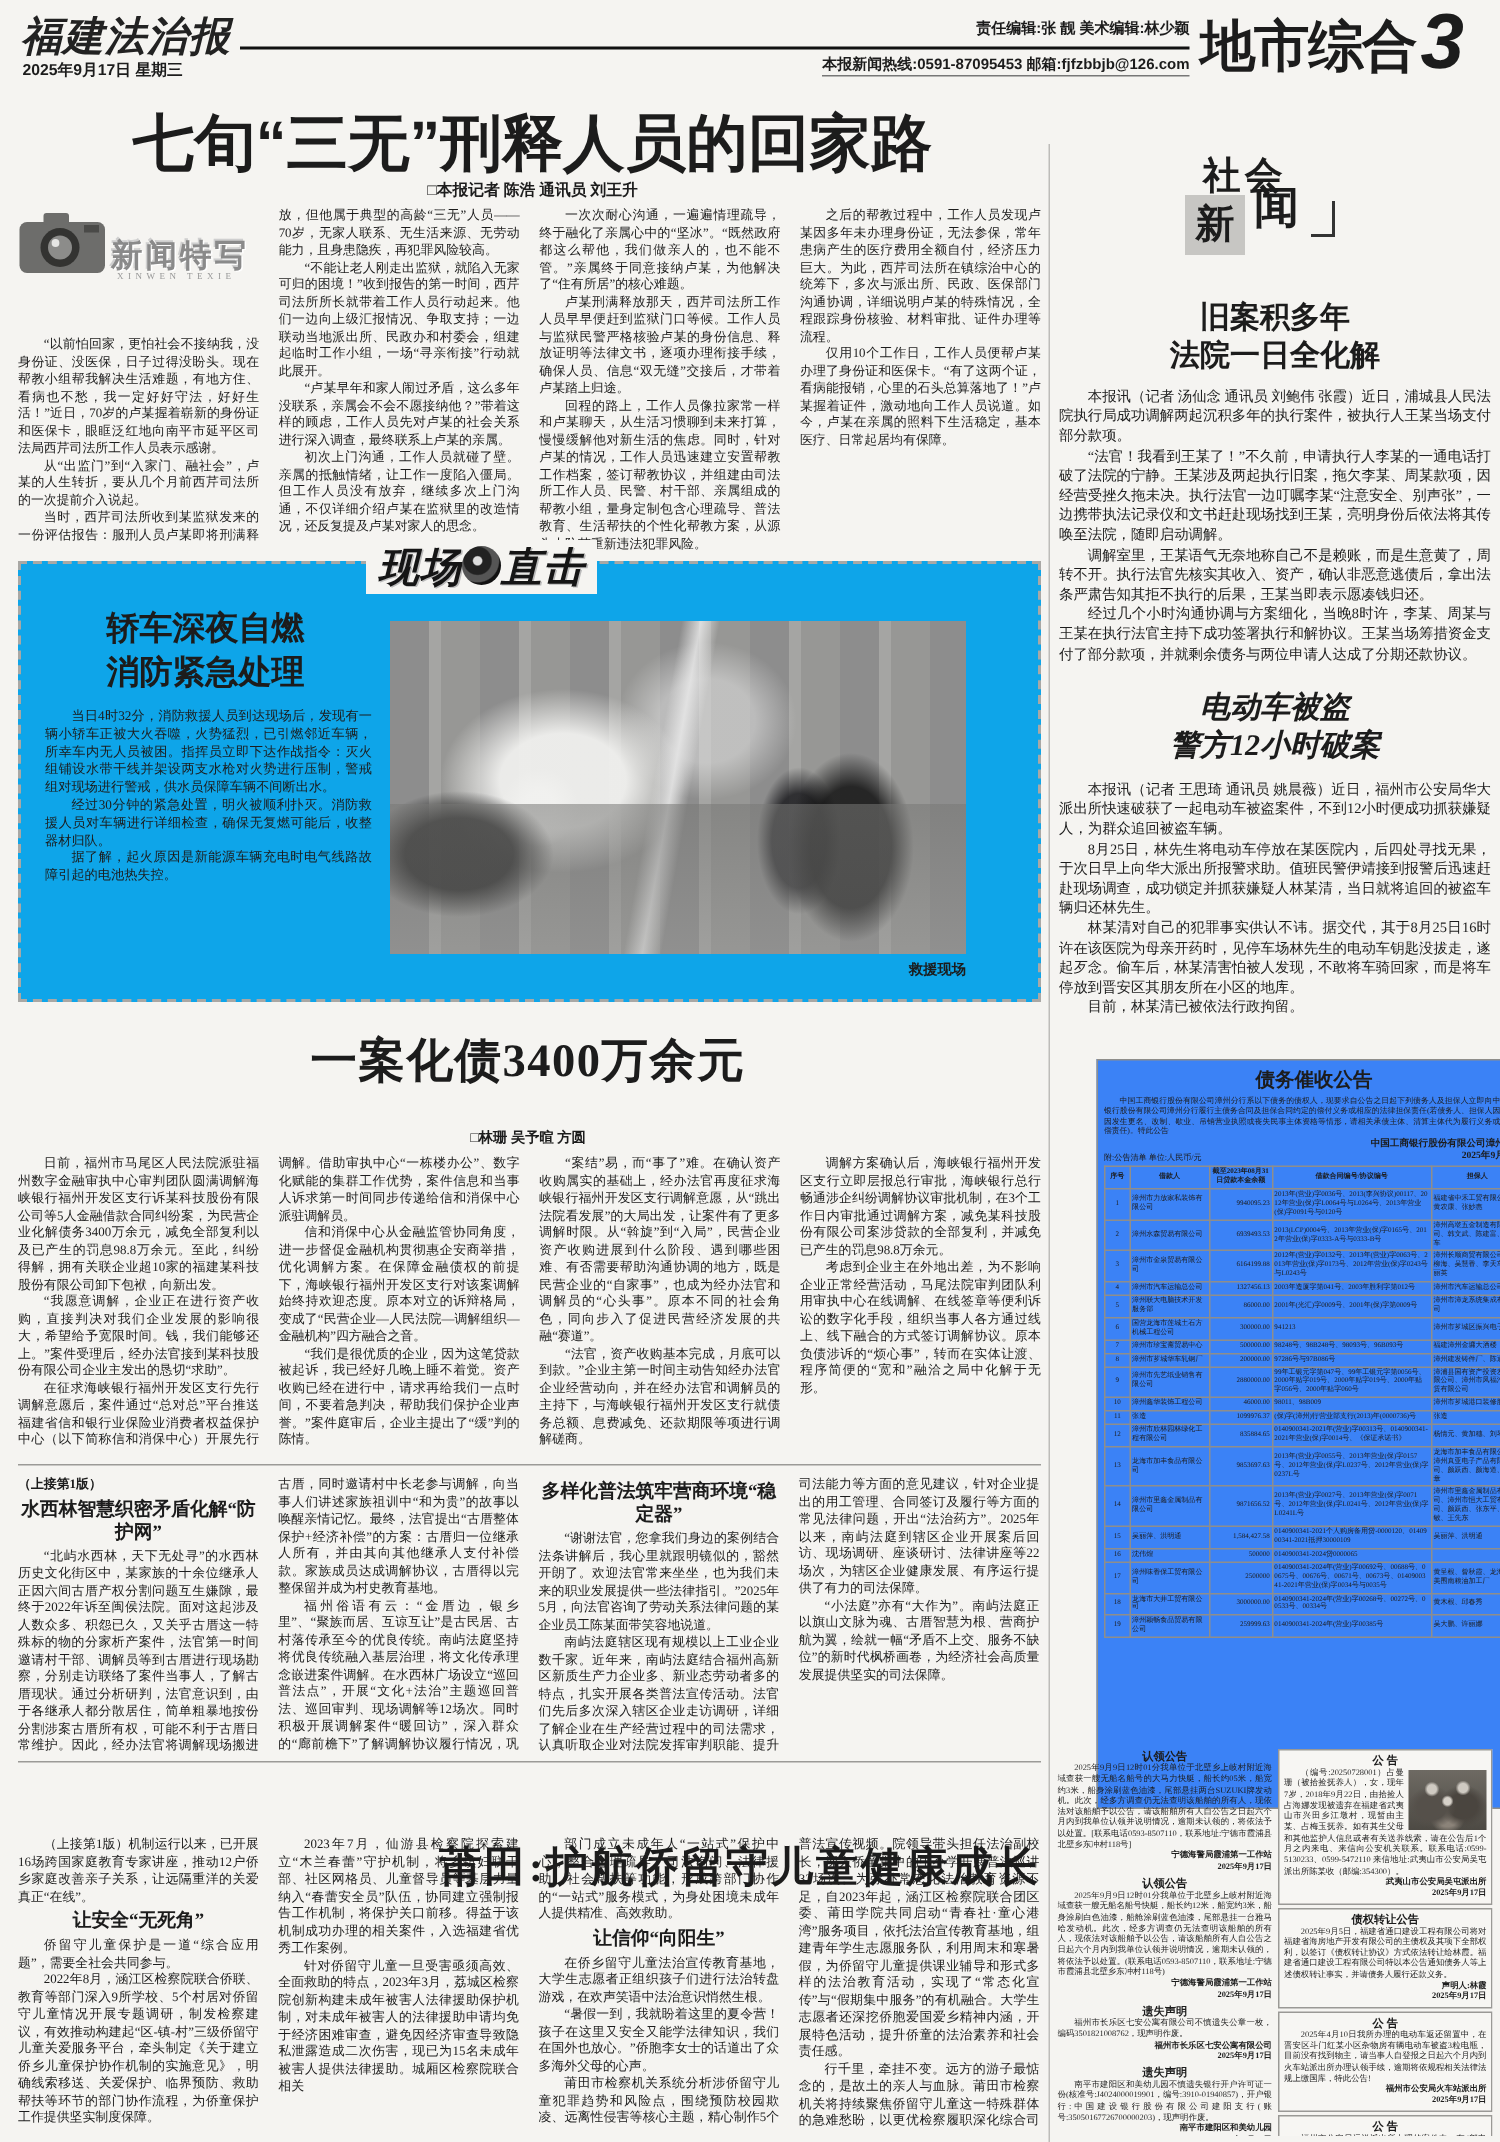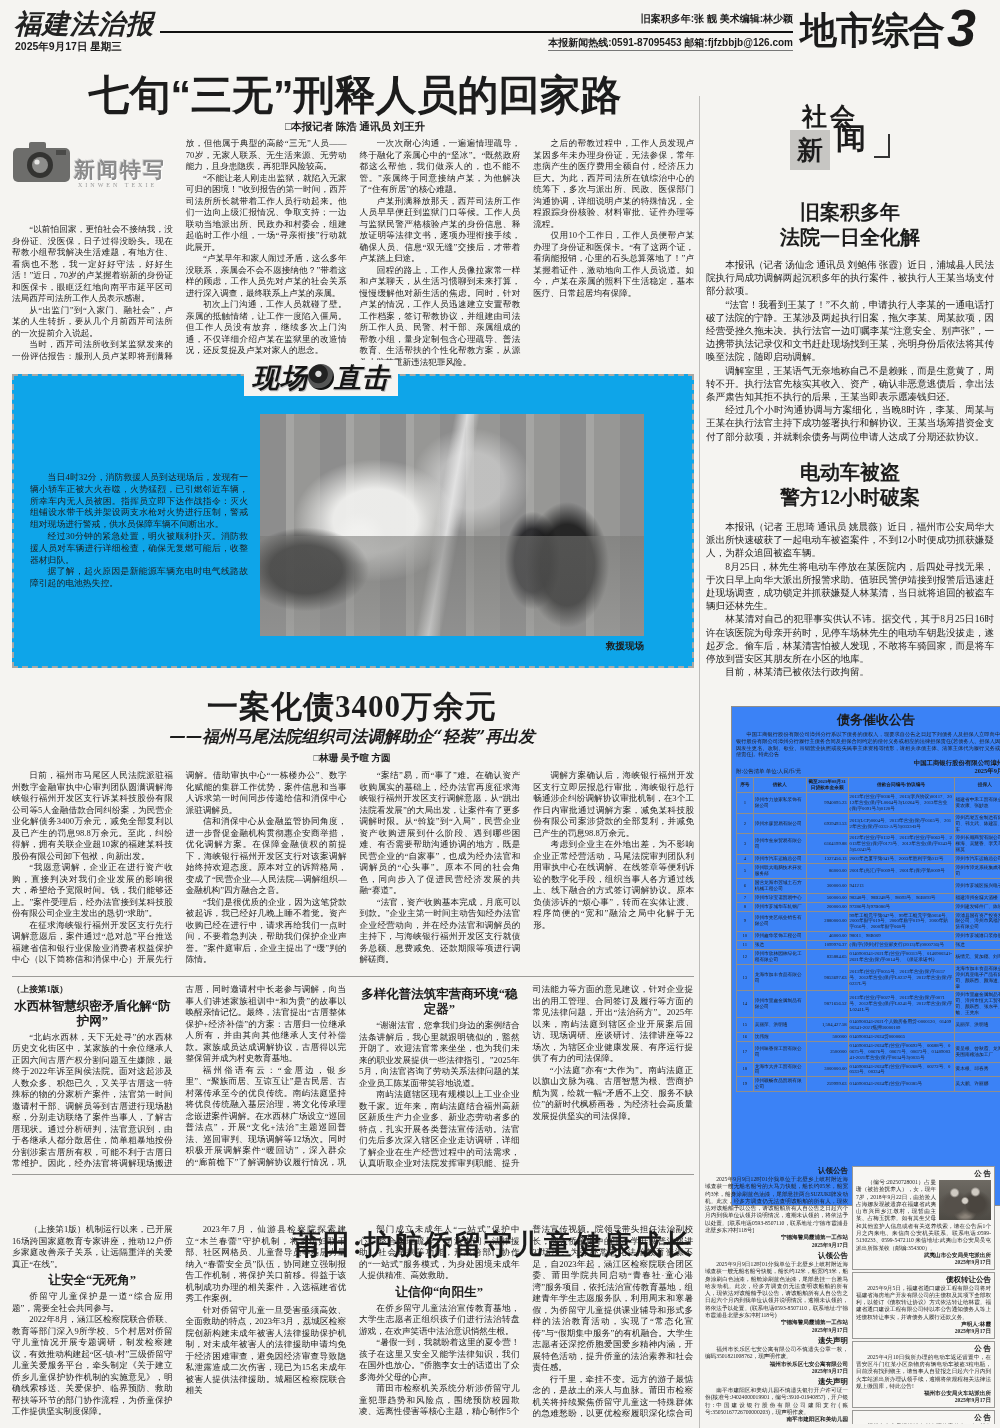--- a/index.html
+++ b/index.html
@@ -48,21 +48,21 @@
   .sl-right{position:absolute;left:130px;top:18px;font-size:30px;font-weight:900;
             font-family:"Liberation Sans",sans-serif;}
   .sl-bracket{position:absolute;left:168px;top:34px;width:14px;height:22px;
               border-right:2px solid #333;border-bottom:2px solid #333;}
   .soc-title{width:288px;text-align:center;font-weight:900;font-size:20px;line-height:25px;
              font-family:"Liberation Serif",serif;}
   .soc-body{width:288px;text-align:justify;overflow:hidden;}
   .soc-body p{margin:0;text-indent:2em;font-size:9.6px;line-height:13.2px;}
   .soc-a1-title{left:706px;top:200px;}
   .soc-a1-body{left:706px;top:258px;height:188px;}
-  .soc-a2-title{left:706px;top:460px;}
+  .soc-a2-title{left:706px;top:460px;font-style:italic;}
   .soc-a2-body{left:706px;top:520px;height:178px;}
   
   .scene-box{left:12px;top:374px;width:678px;height:290px;border:2px dashed #a9a8a5;background:#0ea5e9;}
   .scene-logo{position:absolute;left:230px;top:-16px;background:#f5f4f1;padding:0 8px;
               font-size:27px;font-weight:900;font-style:italic;color:#151515;letter-spacing:1px;
               font-family:"Liberation Sans",sans-serif;text-shadow:1px 1px 0 #bbb;}
   .scene-lens{display:inline-block;width:26px;height:26px;border-radius:50%;vertical-align:-3px;
               background:radial-gradient(circle at 40% 38%, #ddd 0 12%, #222 16% 40%, #555 44% 62%, #111 66%);}
   .scene-title{position:absolute;left:14px;top:28px;width:218px;text-align:center;
                font-size:22px;line-height:29px;font-weight:900;font-family:"Liberation Serif",serif;}
@@ -113,42 +113,42 @@
   table.debt th,table.debt td{border:0.5px solid #8f8e8b;font-size:4.7px;line-height:5.9px;
         padding:1px;vertical-align:middle;word-break:break-all;}
   table.debt th{font-weight:bold;text-align:center;}
   table.debt td:nth-child(1){text-align:center;}
   table.debt td:nth-child(3){text-align:right;}
   
   .notices{left:705px;top:1166px;width:290px;height:258px;display:flex;gap:4px;overflow:hidden;}
   .ncol{width:143px;display:flex;flex-direction:column;gap:2px;}
   .notice{font-size:5.6px;line-height:7.3px;text-align:justify;}
   .notice.boxed{border:1px solid #9a9996;padding:2px 3px;background:#f7f6f3;}
-  .notice h5{margin:0 0 1px 0;text-align:right;font-size:7.5px;line-height:9px;}
+  .notice h5{margin:0 0 1px 0;text-align:center;font-size:7.5px;line-height:9px;}
   .notice p{margin:0;text-indent:2em;}
   .notice .sig{text-align:right;text-indent:0;font-weight:bold;}
   .family-photo{float:right;width:52px;height:40px;margin:1px 0 2px 3px;
      background:
        radial-gradient(circle 5px at 30% 32%, #cfcac2 0 60%, transparent 100%),
        radial-gradient(circle 5px at 70% 30%, #cfcac2 0 60%, transparent 100%),
        radial-gradient(circle 4px at 50% 52%, #d6d1c9 0 60%, transparent 100%),
        radial-gradient(ellipse 16px 14px at 30% 62%, #55504a 0 60%, transparent 100%),
        radial-gradient(ellipse 16px 14px at 70% 60%, #4a453f 0 60%, transparent 100%),
        radial-gradient(ellipse 12px 11px at 50% 78%, #8b8379 0 60%, transparent 100%),
        linear-gradient(#6e6a63, #4d4a44);}
 </style>
 </head>
 <body>
 
 <div class="page">
 
   <div class="abs paper-name">福建法治报</div>
   <div class="abs paper-date">2025年9月17日 星期三</div>
   <div class="abs mast-rule1"></div>
-  <div class="abs mast-editors">旧案积多年:张 靓 美术编辑:林少颖</div>
+  <div class="abs mast-editors">责任编辑:张 靓 美术编辑:林少颖</div>
   <div class="abs mast-rule2"></div>
   <div class="abs mast-hotline">本报新闻热线:0591-87095453 邮箱:fjfzbbjb@126.com</div>
   <div class="abs section-name">地市综合</div>
   <div class="abs page-num">3</div>
 
   <div class="abs lead-headline">七旬“三无”刑释人员的回家路</div>
   <div class="abs lead-byline">□本报记者 陈浩 通讯员 刘王升</div>
   <div class="abs cols c4 lead-body">
     <div class="feature-logo">
       <svg width="60" height="46" viewBox="0 0 60 46">
@@ -201,31 +201,34 @@
   </div>
   <div class="abs soc-body soc-a2-body">
       <p>本报讯（记者 王思琦 通讯员 姚晨薇）近日，福州市公安局华大派出所快速破获了一起电动车被盗案件，不到12小时便成功抓获嫌疑人，为群众追回被盗车辆。</p>
       <p>8月25日，林先生将电动车停放在某医院内，后四处寻找无果，于次日早上向华大派出所报警求助。值班民警伊靖接到报警后迅速赶赴现场调查，成功锁定并抓获嫌疑人林某清，当日就将追回的被盗车辆归还林先生。</p>
       <p>林某清对自己的犯罪事实供认不讳。据交代，其于8月25日16时许在该医院为母亲开药时，见停车场林先生的电动车钥匙没拔走，遂起歹念。偷车后，林某清害怕被人发现，不敢将车骑回家，而是将车停放到晋安区其朋友所在小区的地库。</p>
       <p>目前，林某清已被依法行政拘留。</p>
     </div>
 
   <div class="abs scene-box">
     <div class="scene-logo"><span>现场</span><span class="scene-lens"></span><span>直击</span></div>
+    <div class="scene-title">
+      <div>轿车深夜自燃</div>
+      <div>消防紧急处理</div>
+    </div>
     <div class="scene-body">
         <p>当日4时32分，消防救援人员到达现场后，发现有一辆小轿车正被大火吞噬，火势猛烈，已引燃邻近车辆，所幸车内无人员被困。指挥员立即下达作战指令：灭火组铺设水带干线并架设两支水枪对火势进行压制，警戒组对现场进行警戒，供水员保障车辆不间断出水。</p>
         <p>经过30分钟的紧急处置，明火被顺利扑灭。消防救援人员对车辆进行详细检查，确保无复燃可能后，收整器材归队。</p>
         <p>据了解，起火原因是新能源车辆充电时电气线路故障引起的电池热失控。</p>
       </div>
     <div class="scene-photo"></div>
     <div class="scene-caption">救援现场</div>
   </div>
 
   <div class="abs case-title">一案化债3400万余元</div>
-  <div class="abs case-subtitle">——福州马尾法院组织司法调解助企“轻装”再出发</div>
   <div class="abs case-byline">□林珊 吴予暄 方圆</div>
   <div class="abs cols c4 case-body">
       <p>日前，福州市马尾区人民法院派驻福州数字金融审执中心审判团队圆满调解海峡银行福州开发区支行诉某科技股份有限公司等5人金融借款合同纠纷案，为民营企业化解债务3400万余元，减免全部复利以及已产生的罚息98.8万余元。至此，纠纷得解，拥有关联企业超10家的福建某科技股份有限公司卸下包袱，向新出发。</p>
       <p>“我愿意调解，企业正在进行资产收购，直接判决对我们企业发展的影响很大，希望给予宽限时间。钱，我们能够还上。”案件受理后，经办法官接到某科技股份有限公司企业主发出的恳切“求助”。</p>
       <p>在征求海峡银行福州开发区支行先行调解意愿后，案件通过“总对总”平台推送福建省信和银行业保险业消费者权益保护中心（以下简称信和消保中心）开展先行调解。借助审执中心“一栋楼办公”、数字化赋能的集群工作优势，案件信息和当事人诉求第一时间同步传递给信和消保中心派驻调解员。</p>
       <p>信和消保中心从金融监管协同角度，进一步督促金融机构贯彻惠企安商举措，优化调解方案。在保障金融债权的前提下，海峡银行福州开发区支行对该案调解始终持欢迎态度。原本对立的诉辩格局，变成了“民营企业—人民法院—调解组织—金融机构”四方融合之音。</p>
       <p>“我们是很优质的企业，因为这笔贷款被起诉，我已经好几晚上睡不着觉。资产收购已经在进行中，请求再给我们一点时间，不要着急判决，帮助我们保护企业声誉。”案件庭审后，企业主提出了“缓”判的陈情。</p>
       <p>“案结”易，而“事了”难。在确认资产收购属实的基础上，经办法官再度征求海峡银行福州开发区支行调解意愿，从“跳出法院看发展”的大局出发，让案件有了更多调解时限。从“斡旋”到“入局”，民营企业资产收购进展到什么阶段、遇到哪些困难、有否需要帮助沟通协调的地方，既是民营企业的“自家事”，也成为经办法官和调解员的“心头事”。原本不同的社会角色，同向步入了促进民营经济发展的共融“赛道”。</p>
       <p>“法官，资产收购基本完成，月底可以到款。”企业主第一时间主动告知经办法官企业经营动向，并在经办法官和调解员的主持下，与海峡银行福州开发区支行就债务总额、息费减免、还款期限等项进行调解磋商。</p>
       <p>调解方案确认后，海峡银行福州开发区支行立即层报总行审批，海峡银行总行畅通涉企纠纷调解协议审批机制，在3个工作日内审批通过调解方案，减免某科技股份有限公司案涉贷款的全部复利，并减免已产生的罚息98.8万余元。</p>

